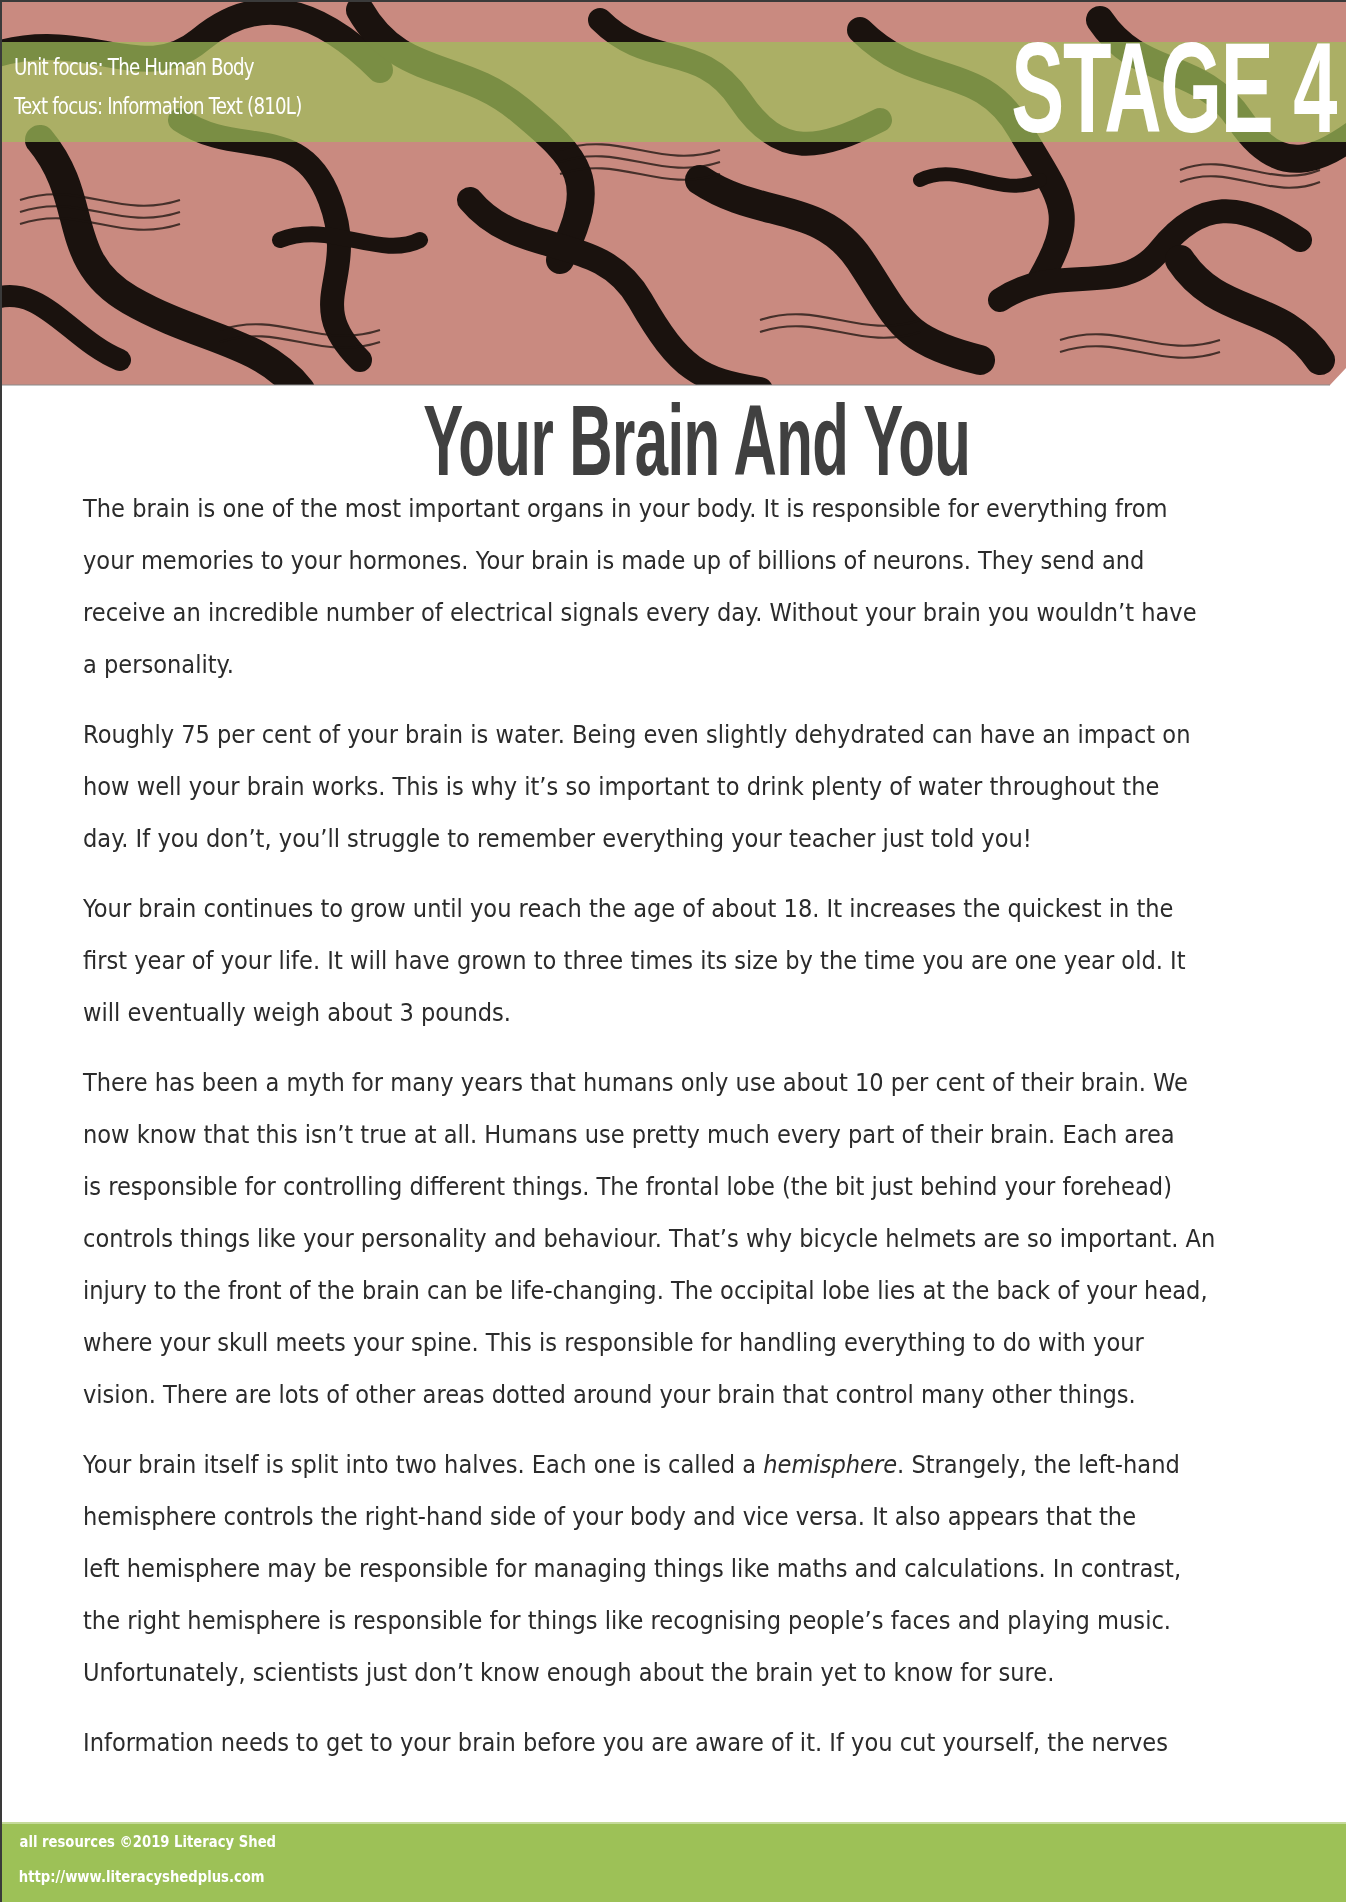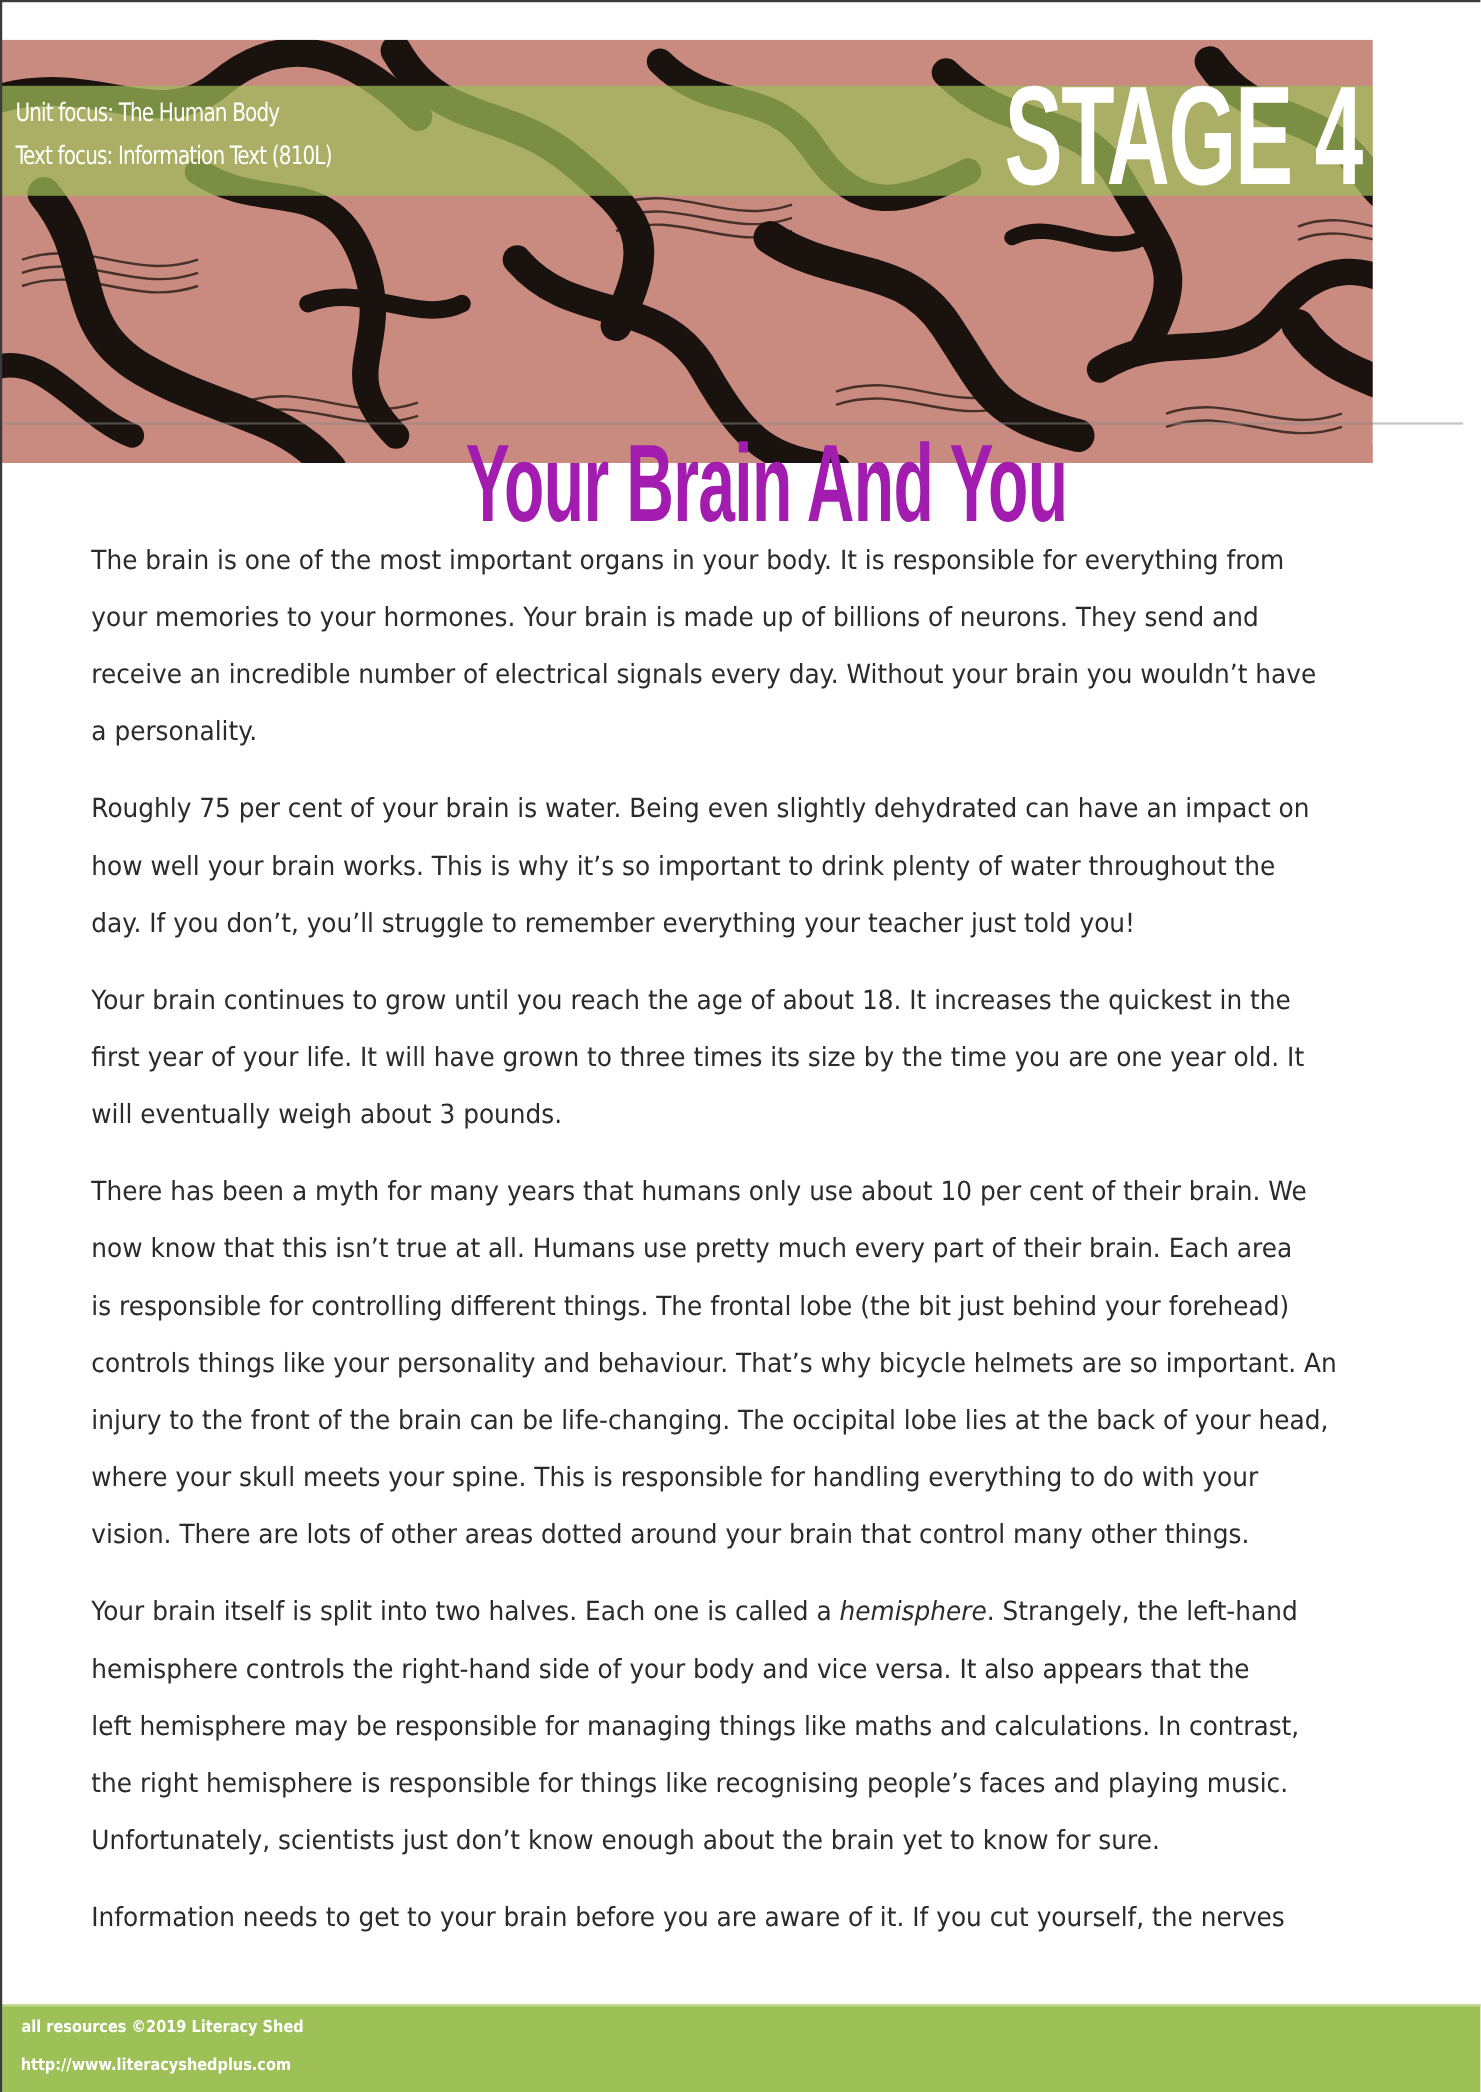--- a/index.html
+++ b/index.html
@@ -5,25 +5,24 @@
     * { box-sizing: border-box; margin: 0; padding: 0; }
     html, body { width: 1346px; height: 1902px; background: #ffffff; overflow: hidden; }
     body { position: relative; font-family: "Liberation Sans", sans-serif; }
 
     .page { position: absolute; left: 0; top: 0; width: 1346px; height: 1902px; background: #ffffff; }
     .left-edge { position: absolute; left: 0; top: 0; width: 2px; height: 1902px; background: #3a3a3a; z-index: 5; }
     .top-edge { position: absolute; left: 0; top: 0; width: 1346px; height: 2px; background: #3a3a3a; z-index: 5; }
 
     
     .hero {
-      position: absolute; left: 0; top: 0; width: 1248px; height: 385px;
+      position: absolute; left: 0; top: 0; width: 1346px; height: 385px;
       background: #c98a80;
       overflow: hidden;
       clip-path: polygon(0 0, 100% 0, 100% 368px, 1330px 385px, 0 385px);
-      margin-top: 36px;
     }
     .hero svg { position: absolute; left: 0; top: 0; }
     .hero-border { position: absolute; left: 0; top: 384px; width: 1330px; height: 2px; background: #8a8a8a; opacity: .5; }
 
     .banner {
       position: absolute; left: 0; top: 42px; width: 1346px; height: 100px;
       background: rgba(160, 190, 90, 0.72);
     }
     .unit-focus, .text-focus {
       position: absolute; left: 14px; color: #ffffff;
@@ -38,21 +37,21 @@
     .stage {
       position: absolute; right: 10px; top: 28px;
       color: #ffffff; font-family: "Liberation Sans", sans-serif; font-weight: bold;
       font-size: 128px; line-height: 120px; letter-spacing: -2px;
       transform: scaleX(0.62); transform-origin: right center;
       white-space: nowrap;
     }
 
     .title {
       position: absolute; left: 0; top: 390px; width: 1346px; text-align: center;
-      color: #a21caf; font-family: "Liberation Sans", sans-serif; font-weight: bold;
+      color: #404040; font-family: "Liberation Sans", sans-serif; font-weight: bold;
       font-size: 100px; line-height: 100px; letter-spacing: -1px; padding-left: 48px;
     }
     .title span { display: inline-block; transform: scaleX(0.6); transform-origin: center; white-space: nowrap; }
 
     .body-text {
       position: absolute; left: 83px; top: 0; width: 1200px;
       color: #2b2b2b; font-family: "DejaVu Sans", sans-serif; font-size: 24px;
     }
     .line {
       position: absolute; left: 0; white-space: nowrap;

